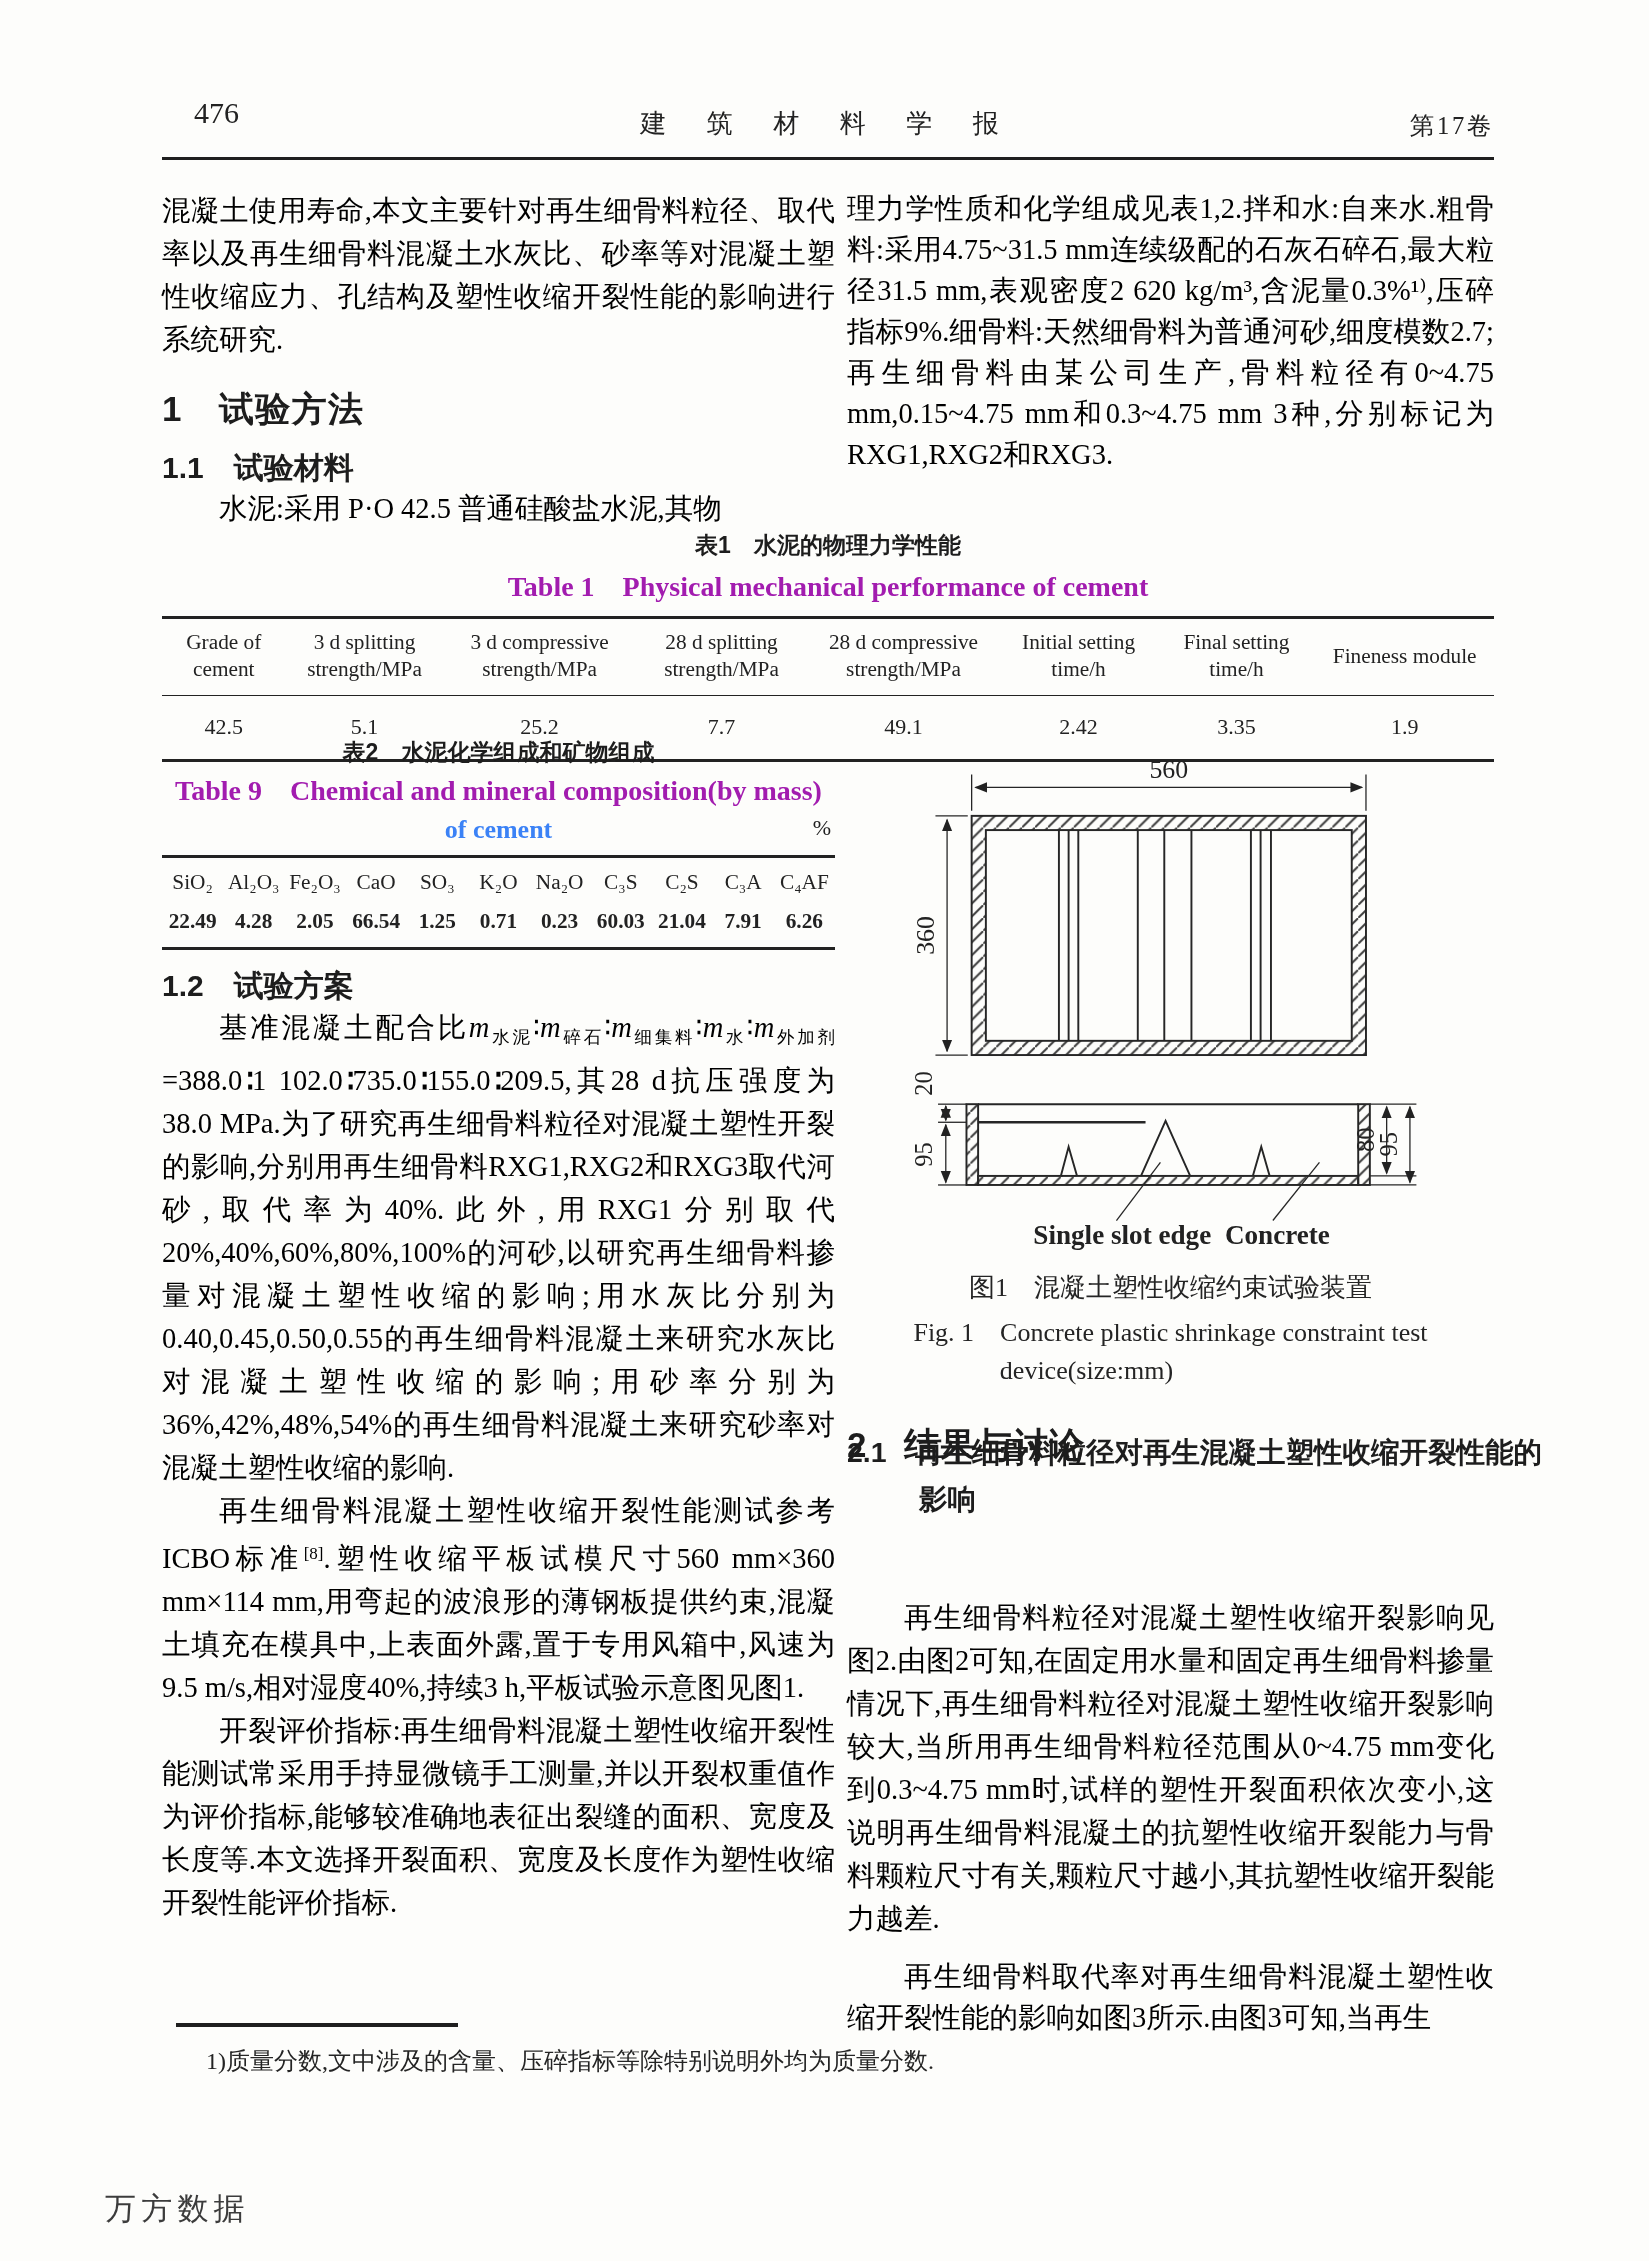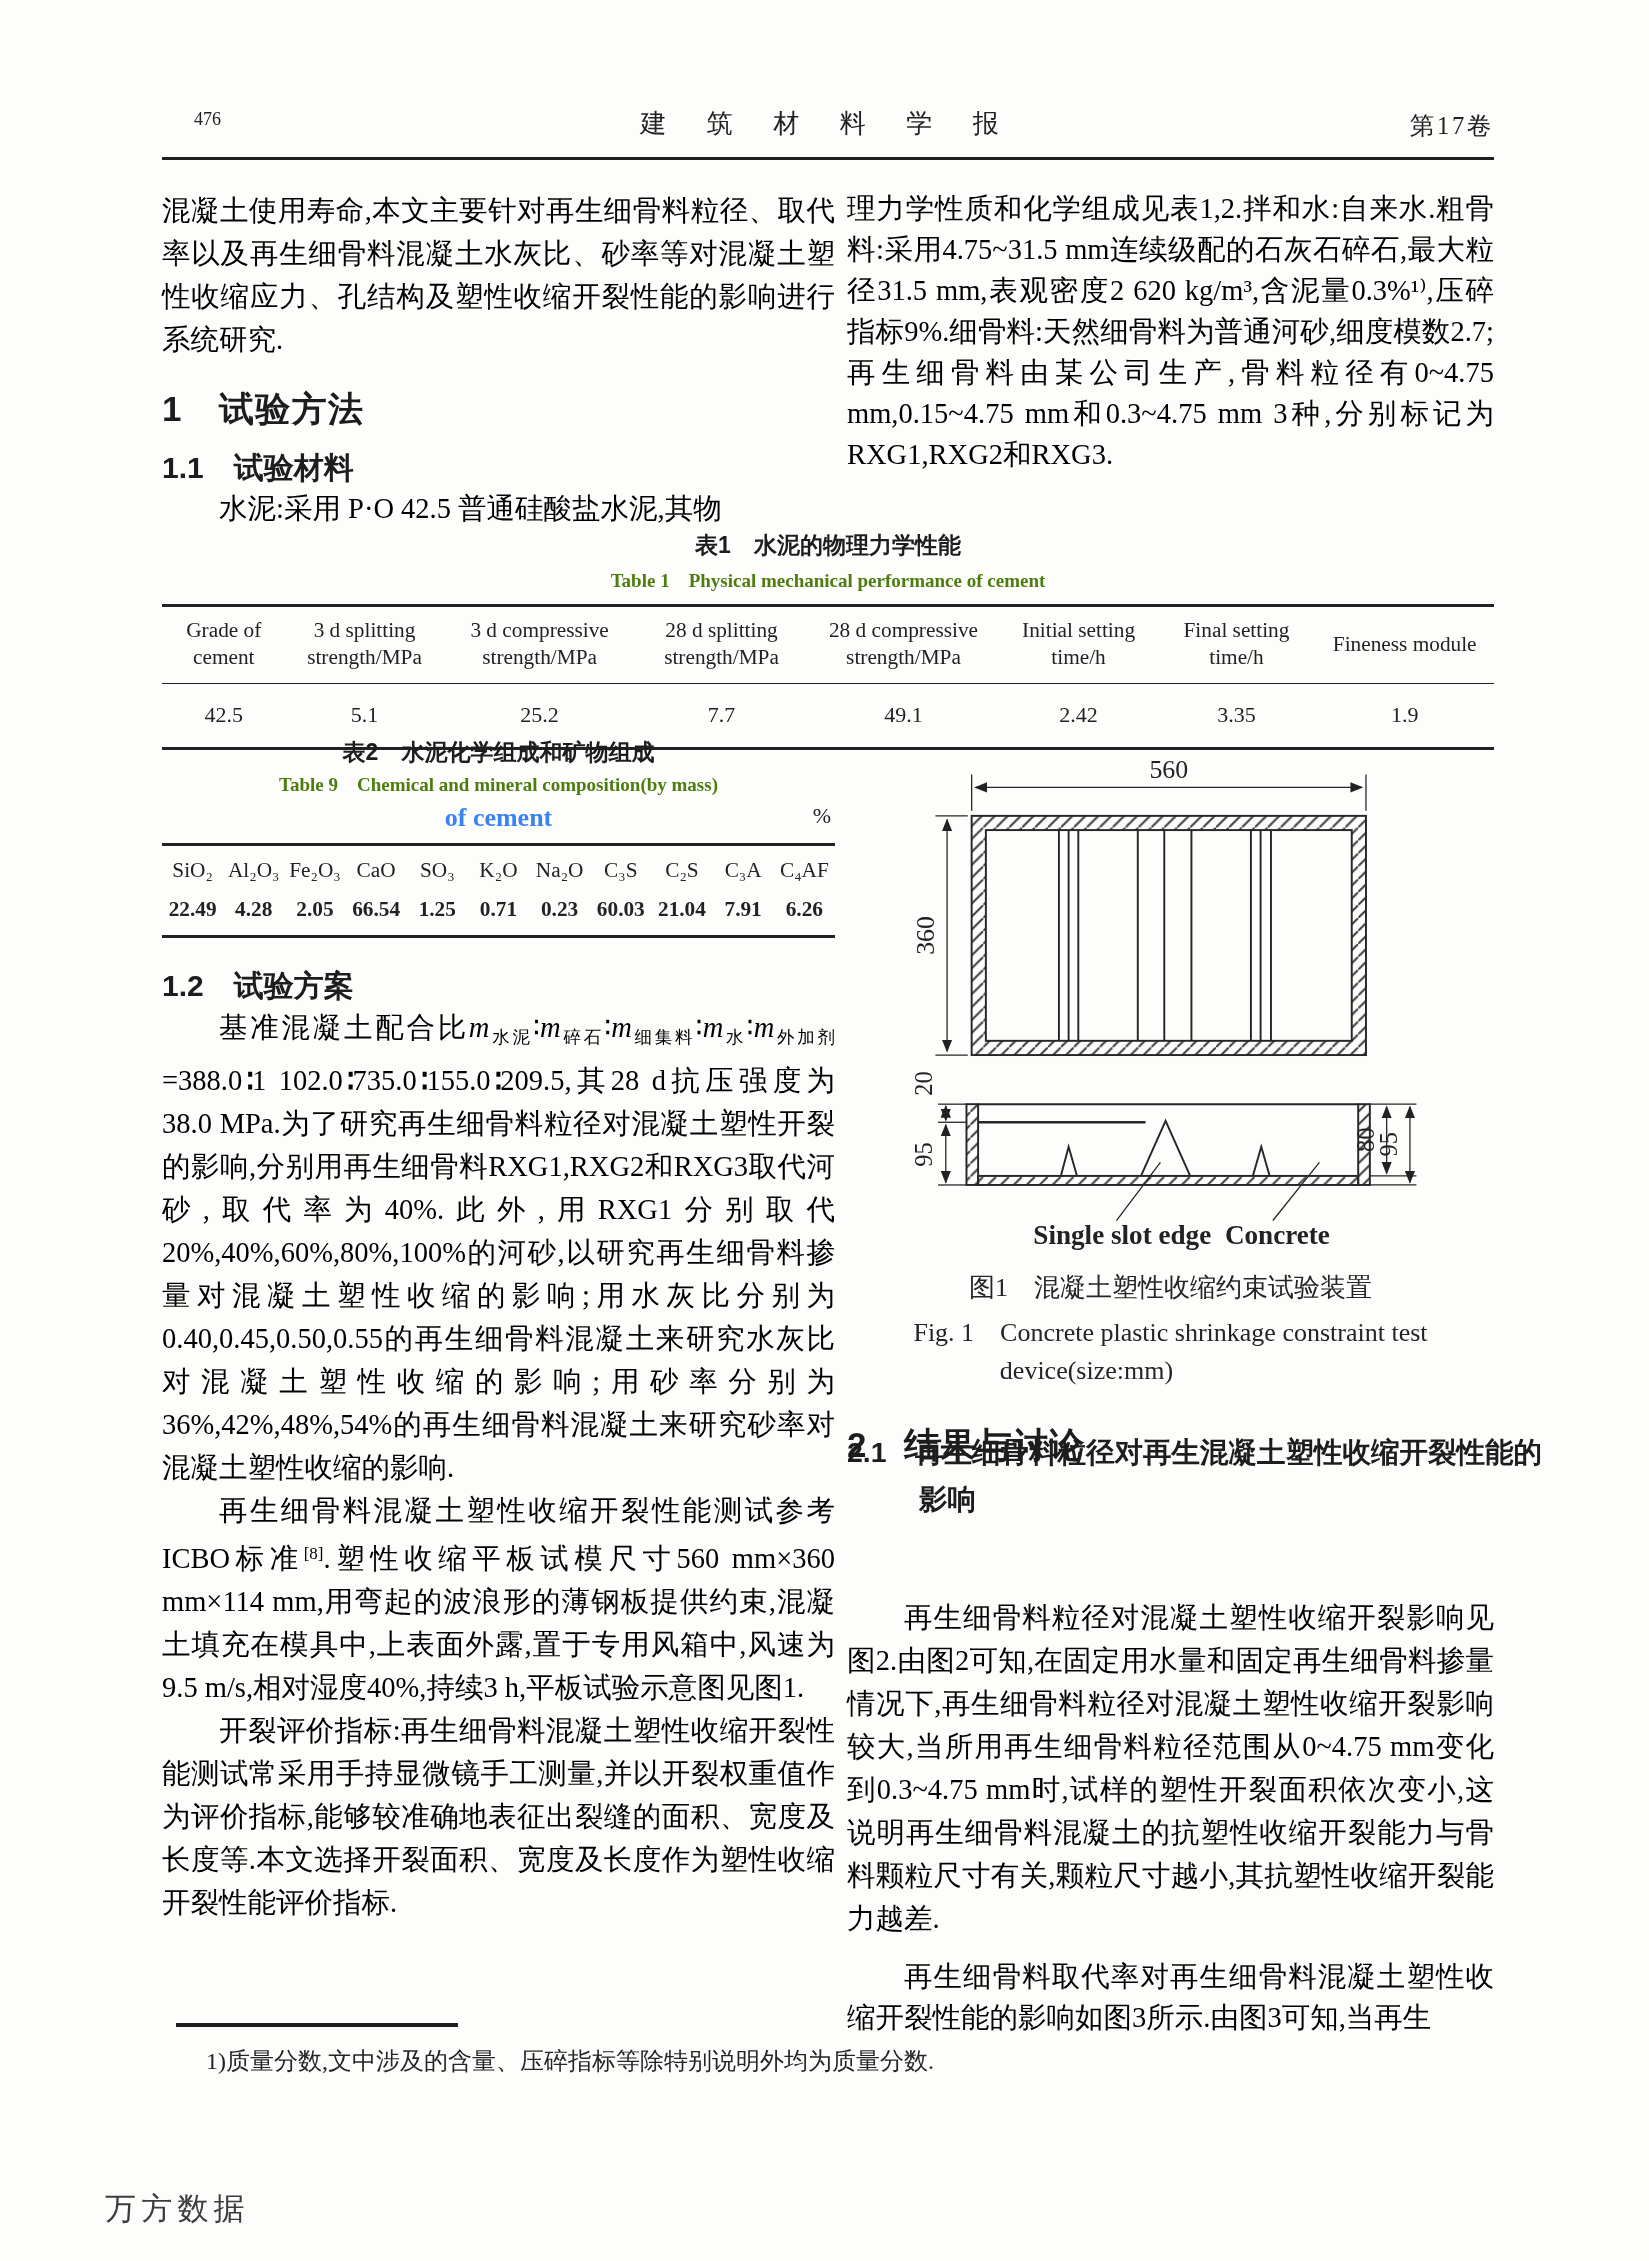--- a/index.html
+++ b/index.html
@@ -10,21 +10,21 @@
   .jpara p{margin:0;padding:0;text-indent:2em;}
   .noindent{text-indent:0 !important;}
   .hd{font-family:"Liberation Sans","DejaVu Sans",sans-serif;font-weight:700;color:#1d1d1d;}
   .h1sec{font-size:35px;letter-spacing:1.3px;}
   .h2sec{font-size:30px;}
   .hang{padding-left:72px;text-indent:-72px;line-height:47px;font-size:28.5px;}
   .rule{background:#1f1f1f;}
   .tblwrap{width:100%;}
   .tbl-title-zh{font-family:"Liberation Sans","DejaVu Sans",sans-serif;font-weight:700;
                 font-size:23px;text-align:center;color:#1d1d1d;}
-  .tbl-title-en{font-weight:700;font-size:19px;text-align:center;margin-top:6.5px;color:#4d7c0f;}
+  .tbl-title-en{font-weight:700;font-size:28px;text-align:center;margin-top:6.5px;color:#a21caf;}
   table{border-collapse:collapse;table-layout:fixed;width:100%;}
   .t1{margin-top:10.3px;border-top:3.9px solid #222;border-bottom:3.9px solid #222;}
   .t1 thead th{font-weight:400;font-size:21.3px;line-height:27px;padding:10.3px 2.6px 11.6px;
                border-bottom:1.9px solid #222;text-align:center;vertical-align:middle;}
   .t1 tbody td{font-size:22px;text-align:center;padding:18px 2.6px 19.4px;}
   .t2{margin-top:9px;border-top:3.2px solid #222;border-bottom:3.2px solid #222;}
   .t2 th{font-weight:400;font-size:21.3px;padding:11.6px 1.3px 5.2px;text-align:center;}
   .t2 td{font-size:21.3px;padding:9px 1.3px 13px;text-align:center;font-weight:bold;}
   .unit-row{position:relative;margin-top:5.2px;height:31px;}
   .unit-row .cen{text-align:center;font-weight:700;font-size:26px;color:#3b82f6;}
@@ -35,21 +35,21 @@
   .cap{font-size:26px;text-align:center;line-height:38px;color:#242424;}
   .footnote{font-size:24px;color:#242424;}
   .watermark{font-size:31px;color:#3c3c3c;letter-spacing:5.2px;}
   svg text{font-family:"Liberation Serif","DejaVu Serif",serif;fill:#222;}
 </style>
 </head>
 <body>
 
 <div class="page">
 
-  <div class="abs" style="left:194px;top:109px;font-size:18px;">476</div>
+  <div class="abs" style="left:194px;top:96px;font-size:30px;">476</div>
   <div class="abs" style="left:162px;top:106px;width:1332px;text-align:center;font-size:26px;letter-spacing:17px;">建 筑 材 料 学 报</div>
   <div class="abs" style="left:162px;top:109px;width:1332px;text-align:right;font-size:24.6px;letter-spacing:2.6px;">第17卷</div>
   <div class="abs rule" style="left:162px;top:157px;width:1332px;height:3.2px;"></div>
 
   <div class="abs jpara" style="left:162px;top:189px;width:673px;line-height:43px;">
     <p class="noindent">混凝土使用寿命,本文主要针对再生细骨料粒径、取代率以及再生细骨料混凝土水灰比、砂率等对混凝土塑性收缩应力、孔结构及塑性收缩开裂性能的影响进行系统研究.</p>
   </div>
 
   <div class="abs hd h1sec" style="left:162px;top:386px;">1　试验方法</div>
   <div class="abs hd h2sec" style="left:162px;top:448px;">1.1　试验材料</div>

